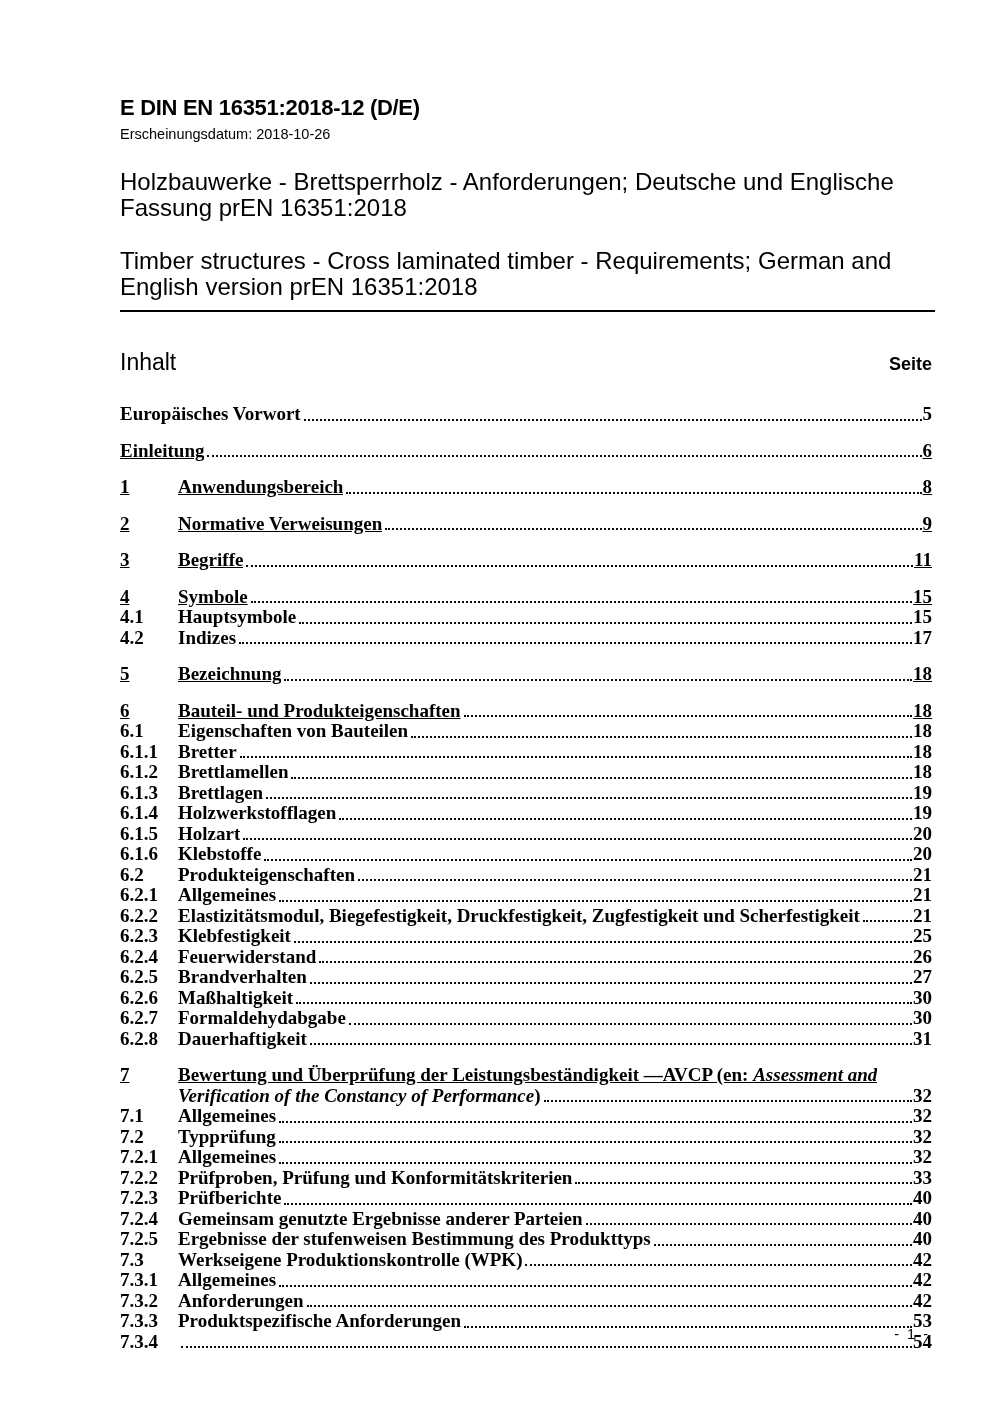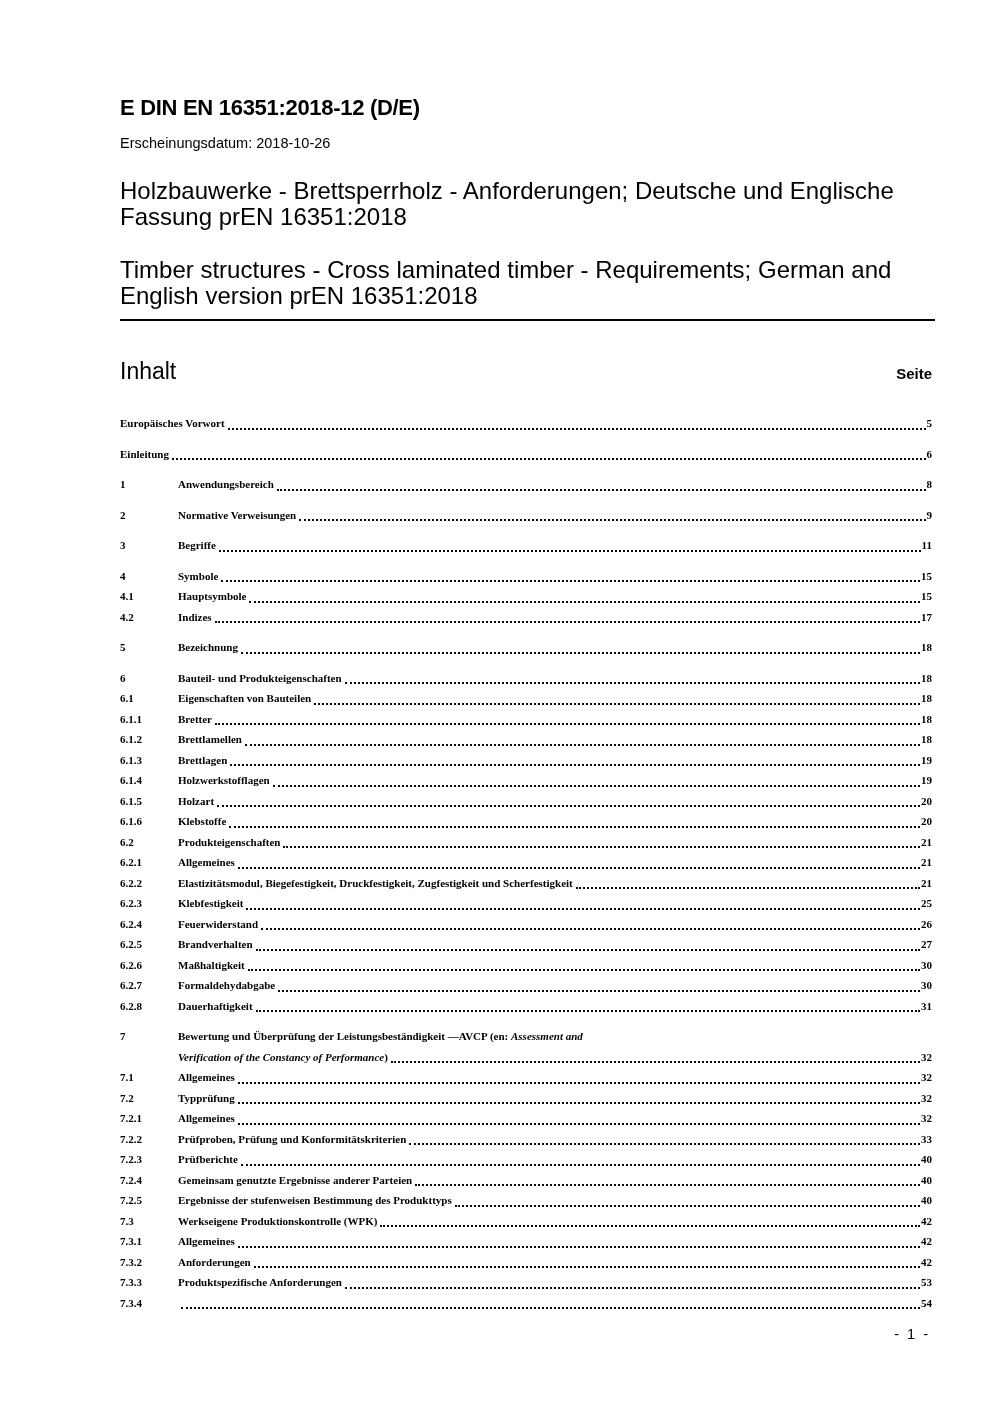--- a/index.html
+++ b/index.html
@@ -10,46 +10,46 @@
     position: relative; overflow: hidden;
   }
   .page { position: absolute; inset: 0; }
   .content { padding: 93px 60px 0 120px; }
 
   
   .std-number {
     font-size: 22px; font-weight: bold; margin: 0;
     letter-spacing: -0.3px; line-height: 30px;
   }
-  .pub-date { font-size: 14.5px; margin: 12px 0 0 0; }
+  .pub-date { font-size: 14.5px; margin: 3px 0 0 0; }
   .doc-title {
     font-size: 24px; font-weight: normal; line-height: 26px;
     margin: 27px 0 0 0; max-width: 812px;
   }
   .divider {
     border: none; border-top: 2px solid #000;
     margin: 10px 0 0 0; width: 815px;
   }
 
   
   .inhalt-row {
     display: flex; justify-content: space-between; align-items: baseline;
     margin-top: 37px; width: 812px;
   }
   .inhalt-heading { font-size: 23px; font-weight: normal; }
-  .seite-label { font-size: 15px; font-weight: bold; }
+  .seite-label { font-size: 18px; font-weight: bold; }
 
   
   .toc {
     margin-top: 28px; width: 812px;
     font-family: "Liberation Serif", serif;
-    font-weight: bold; font-size: 11px;
+    font-weight: bold; font-size: 19px;
   }
   .toc-row { display: flex; align-items: baseline; line-height: 20.5px; }
-  .toc-row.gap { margin-top: 10px; }
+  .toc-row.gap { margin-top: 16px; text-decoration: underline; }
   .toc-num { width: 58px; flex: 0 0 58px; }
   .toc-label { flex: 0 1 auto; white-space: nowrap; min-width: 0; overflow: hidden; }
   .toc-label i { font-style: italic; }
   .toc-dots {
     flex: 1 1 auto; min-width: 8px; height: 0;
     border-bottom: 2px dotted #0a0a0a;
     align-self: flex-end; margin: 0 1px 4px 3px;
   }
   .toc-page { flex: 0 0 auto; }
 

